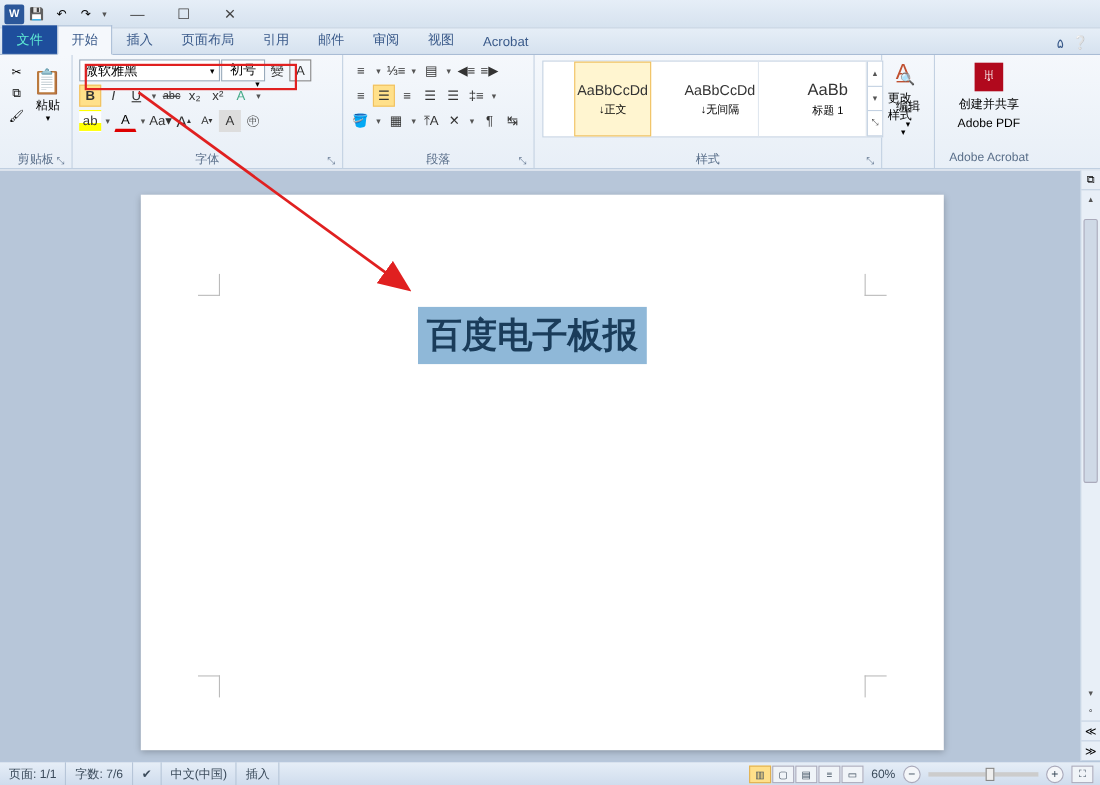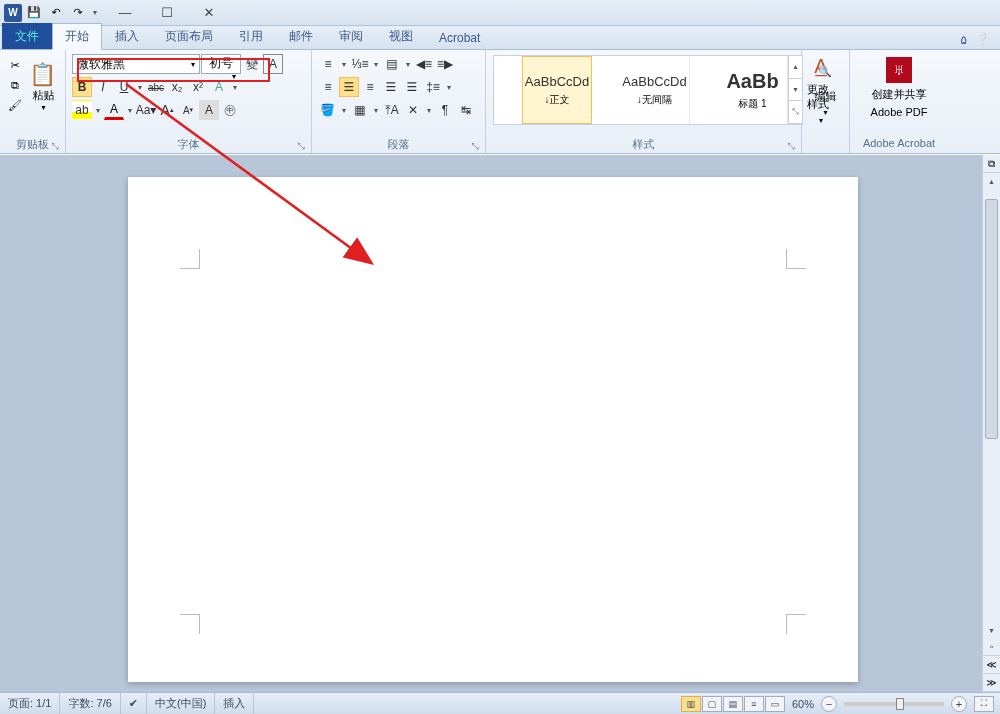--- a/index.html
+++ b/index.html
@@ -45,21 +45,21 @@
 .dd { width:10px; font-size:8px; color:#555; display:flex; align-items:center; justify-content:center; }
 
 
 .para-row { display:flex; gap:1px; margin-bottom:3px; }
 
 
 .styles { display:flex; border:1px solid #c3d1e2; background:#fff; height:70px; }
 .style-item { width:70px; display:flex; flex-direction:column; align-items:center; justify-content:center; border-right:1px solid #e0e7ef; font-size:10px; gap:4px;margin-left:28px; }
 .style-item.sel { border:1px solid #f0c060; background:#fff5d0; }
 .style-item .preview { font-size:13px; color:#333; }
-.style-item .preview.big { font-size:20px; font-weight:bold; }
+.style-item .preview.big { font-size:15px; font-weight:normal; }
 .style-scroll { width:14px; display:flex; flex-direction:column; border-left:1px solid #c3d1e2; }
 .style-scroll div { flex:1; display:flex; align-items:center; justify-content:center; font-size:8px; color:#555; border-bottom:1px solid #c3d1e2; }
 
 .vbtn { width:48px; height:70px; display:flex; flex-direction:column; align-items:center; justify-content:center; font-size:11px; gap:4px; }
 .vbtn-ico { width:28px; height:28px; display:flex; align-items:center; justify-content:center; }
 
 
 .doc-area { position:absolute; top:155px; left:0; right:0; bottom:22px; background:#b7c6d9; display:flex; }
 .doc-scroll { flex:1; position:relative; overflow:hidden; }
 .page { position:absolute; left:128px; top:22px; width:730px; height:505px; background:#fff; box-shadow:0 2px 6px rgba(0,0,0,0.25); }
@@ -272,20 +272,21 @@
 
 <div class="red-box rb1"></div>
 
 <div class="doc-area">
   <div class="doc-scroll">
     <div class="page">
       <div class="page-corner pc-tl"></div>
       <div class="page-corner pc-tr"></div>
       <div class="page-corner pc-bl"></div>
       <div class="page-corner pc-br"></div>
+      <div class="doc-text">百度电子板报</div>
     </div>
   </div>
   <div class="vscroll">
     <div class="sidebar-ico">⧉</div>
     <div class="arr">▴</div>
     <div class="track">
         <div class="thumb"></div>
       </div>
     <div class="arr">▾</div>
     <div class="sidebar-ico">◦</div>

